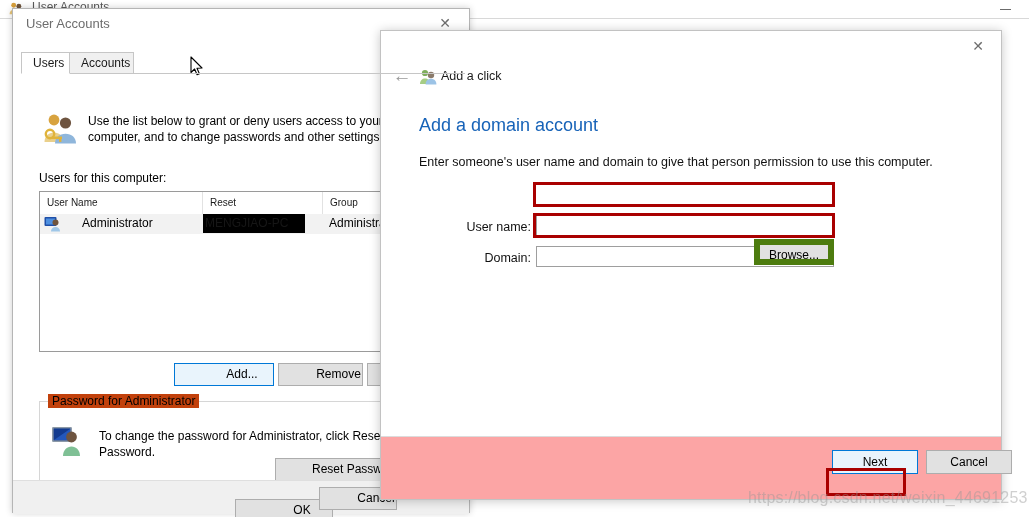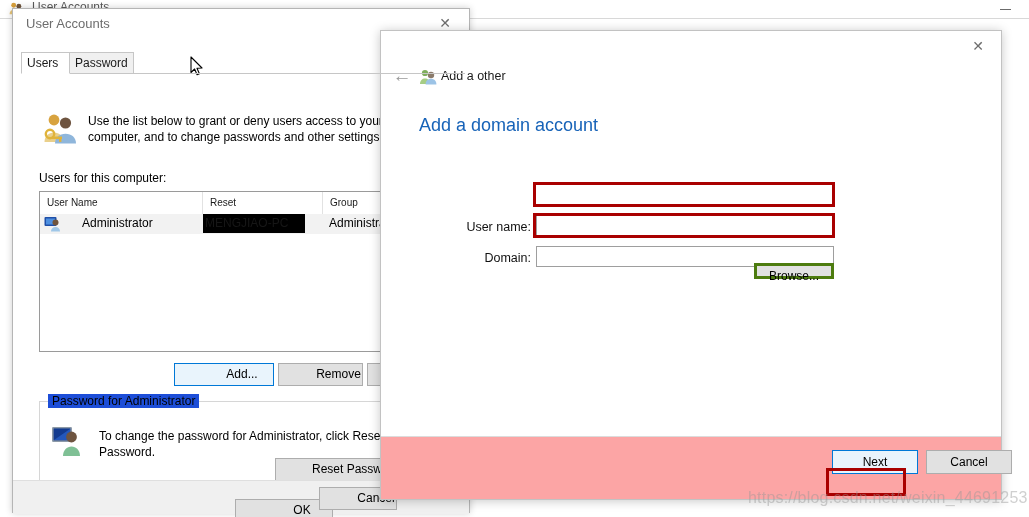--- a/index.html
+++ b/index.html
@@ -105,21 +105,21 @@
     position: absolute;
     left: 8px;
     top: 13px;
     height: 22px;
   }
   .ua-tab {
     position: absolute;
     top: 0;
     height: 22px;
     line-height: 21px;
-    padding: 0 5px;
+    padding: 0 11px;
     font-size: 12px;
     color: #1a1a1a;
     background: #f0f0f0;
     border: 1px solid #c6c6c6;
     box-sizing: border-box;
     white-space: nowrap;
     cursor: default;
   }
   .ua-tab.selected {
     background: #ffffff;
@@ -279,21 +279,21 @@
     top: 362px;
     width: 427px;
     height: 90px;
     border: 1px solid #d6d6d6;
     box-sizing: border-box;
   }
   #ua-group-legend {
     position: absolute;
     left: 35px;
     top: 355px;
-    background: #1d4ed8;
+    background: #c2410c;
     padding: 0 4px;
     font-size: 12px;
     color: #000000;
     white-space: nowrap;
   }
   #ua-pwd-icon {
     position: absolute;
     left: 38px;
     top: 386px;
     width: 34px;
@@ -420,29 +420,29 @@
     left: 0px;
     top: 0px;
     width: 52px;
     height: 3px;
     background: #f3e400;
   }
 
   #dlg-btn-browse {
     position: absolute;
     left: 373px;
-    top: 232px;
+    top: 208px;
     width: 80px;
-    height: 16px;
+    height: 26px;
     line-height: 21px;
     text-align: center;
     font-size: 12px;
     color: #000000;
     background: #e1e1e1;
-    border: 3px solid #4d7c0f;
+    border: 6px solid #4d7c0f;
     box-sizing: border-box;
     cursor: default;
   }
 
   
   #dlg-footer {
     position: absolute;
     left: 0;
     bottom: 0;
     width: 100%;
@@ -535,21 +535,21 @@
   <div id="ua-titlebar">
     <span id="ua-title">User Accounts</span>
     <span id="ua-close">✕</span>
   </div>
 
   <div id="ua-body">
 
     <div id="ua-tabline"></div>
     <div id="ua-tabs">
       <div class="ua-tab selected" id="ua-tab-users">Users</div>
-      <div class="ua-tab" id="ua-tab-adv">Password</div>
+      <div class="ua-tab" id="ua-tab-adv">Accounts</div>
     </div>
 
     <span id="ua-info-icon">
       <svg width="38" height="34" viewBox="0 0 38 34">
         <circle cx="13" cy="8" r="5.4" fill="#d8a33f"></circle>
         <path d="M3.5 30c0-6 4.2-9.6 9.5-9.6S22.5 24 22.5 30z" fill="#ead08b"></path>
         <circle cx="24.5" cy="11" r="5.6" fill="#6e5440"></circle>
         <path d="M14 31.5c0-6.2 4.5-9.8 10.5-9.8S35 25.3 35 31.5z" fill="#8fb6db"></path>
         <circle cx="9" cy="22" r="4.2" fill="none" stroke="#e0b33a" stroke-width="2.4"></circle>
         <rect x="11" y="24.5" width="10" height="2.6" fill="#e0b33a"></rect>
@@ -618,23 +618,24 @@
   <span id="dlg-back">←</span>
 
   <span id="dlg-crumb-icon">
     <svg width="18" height="17" viewBox="0 0 18 17">
       <circle cx="6" cy="5" r="3.1" fill="#7fae5d"></circle>
       <path d="M1 16c0-3.6 2.3-5.6 5-5.6s5 2 5 5.6z" fill="#a6cd85"></path>
       <circle cx="12" cy="7" r="3.2" fill="#8b7b6b"></circle>
       <path d="M6.6 16.5c0-3.7 2.4-5.8 5.4-5.8s5.4 2.1 5.4 5.8z" fill="#9cc3e6"></path>
     </svg>
   </span>
-  <span id="dlg-crumb-text">Add a other</span>
+  <span id="dlg-crumb-text">Add a click</span>
 
   <div id="dlg-heading">Add a domain account</div>
+  <div id="dlg-desc">Enter someone's user name and domain to give that person permission to use this computer.</div>
 
   <span class="dlg-field-label" id="lbl-username">User name:</span>
   <input class="dlg-input" id="inp-username" type="text" value="" style="">
 
   <span class="dlg-field-label" id="lbl-domain">Domain:</span>
   <input class="dlg-input" id="inp-domain" type="text" value="" style="">
 
   <div id="dlg-btn-browse">Browse...</div>
 
   <div id="dlg-footer">

